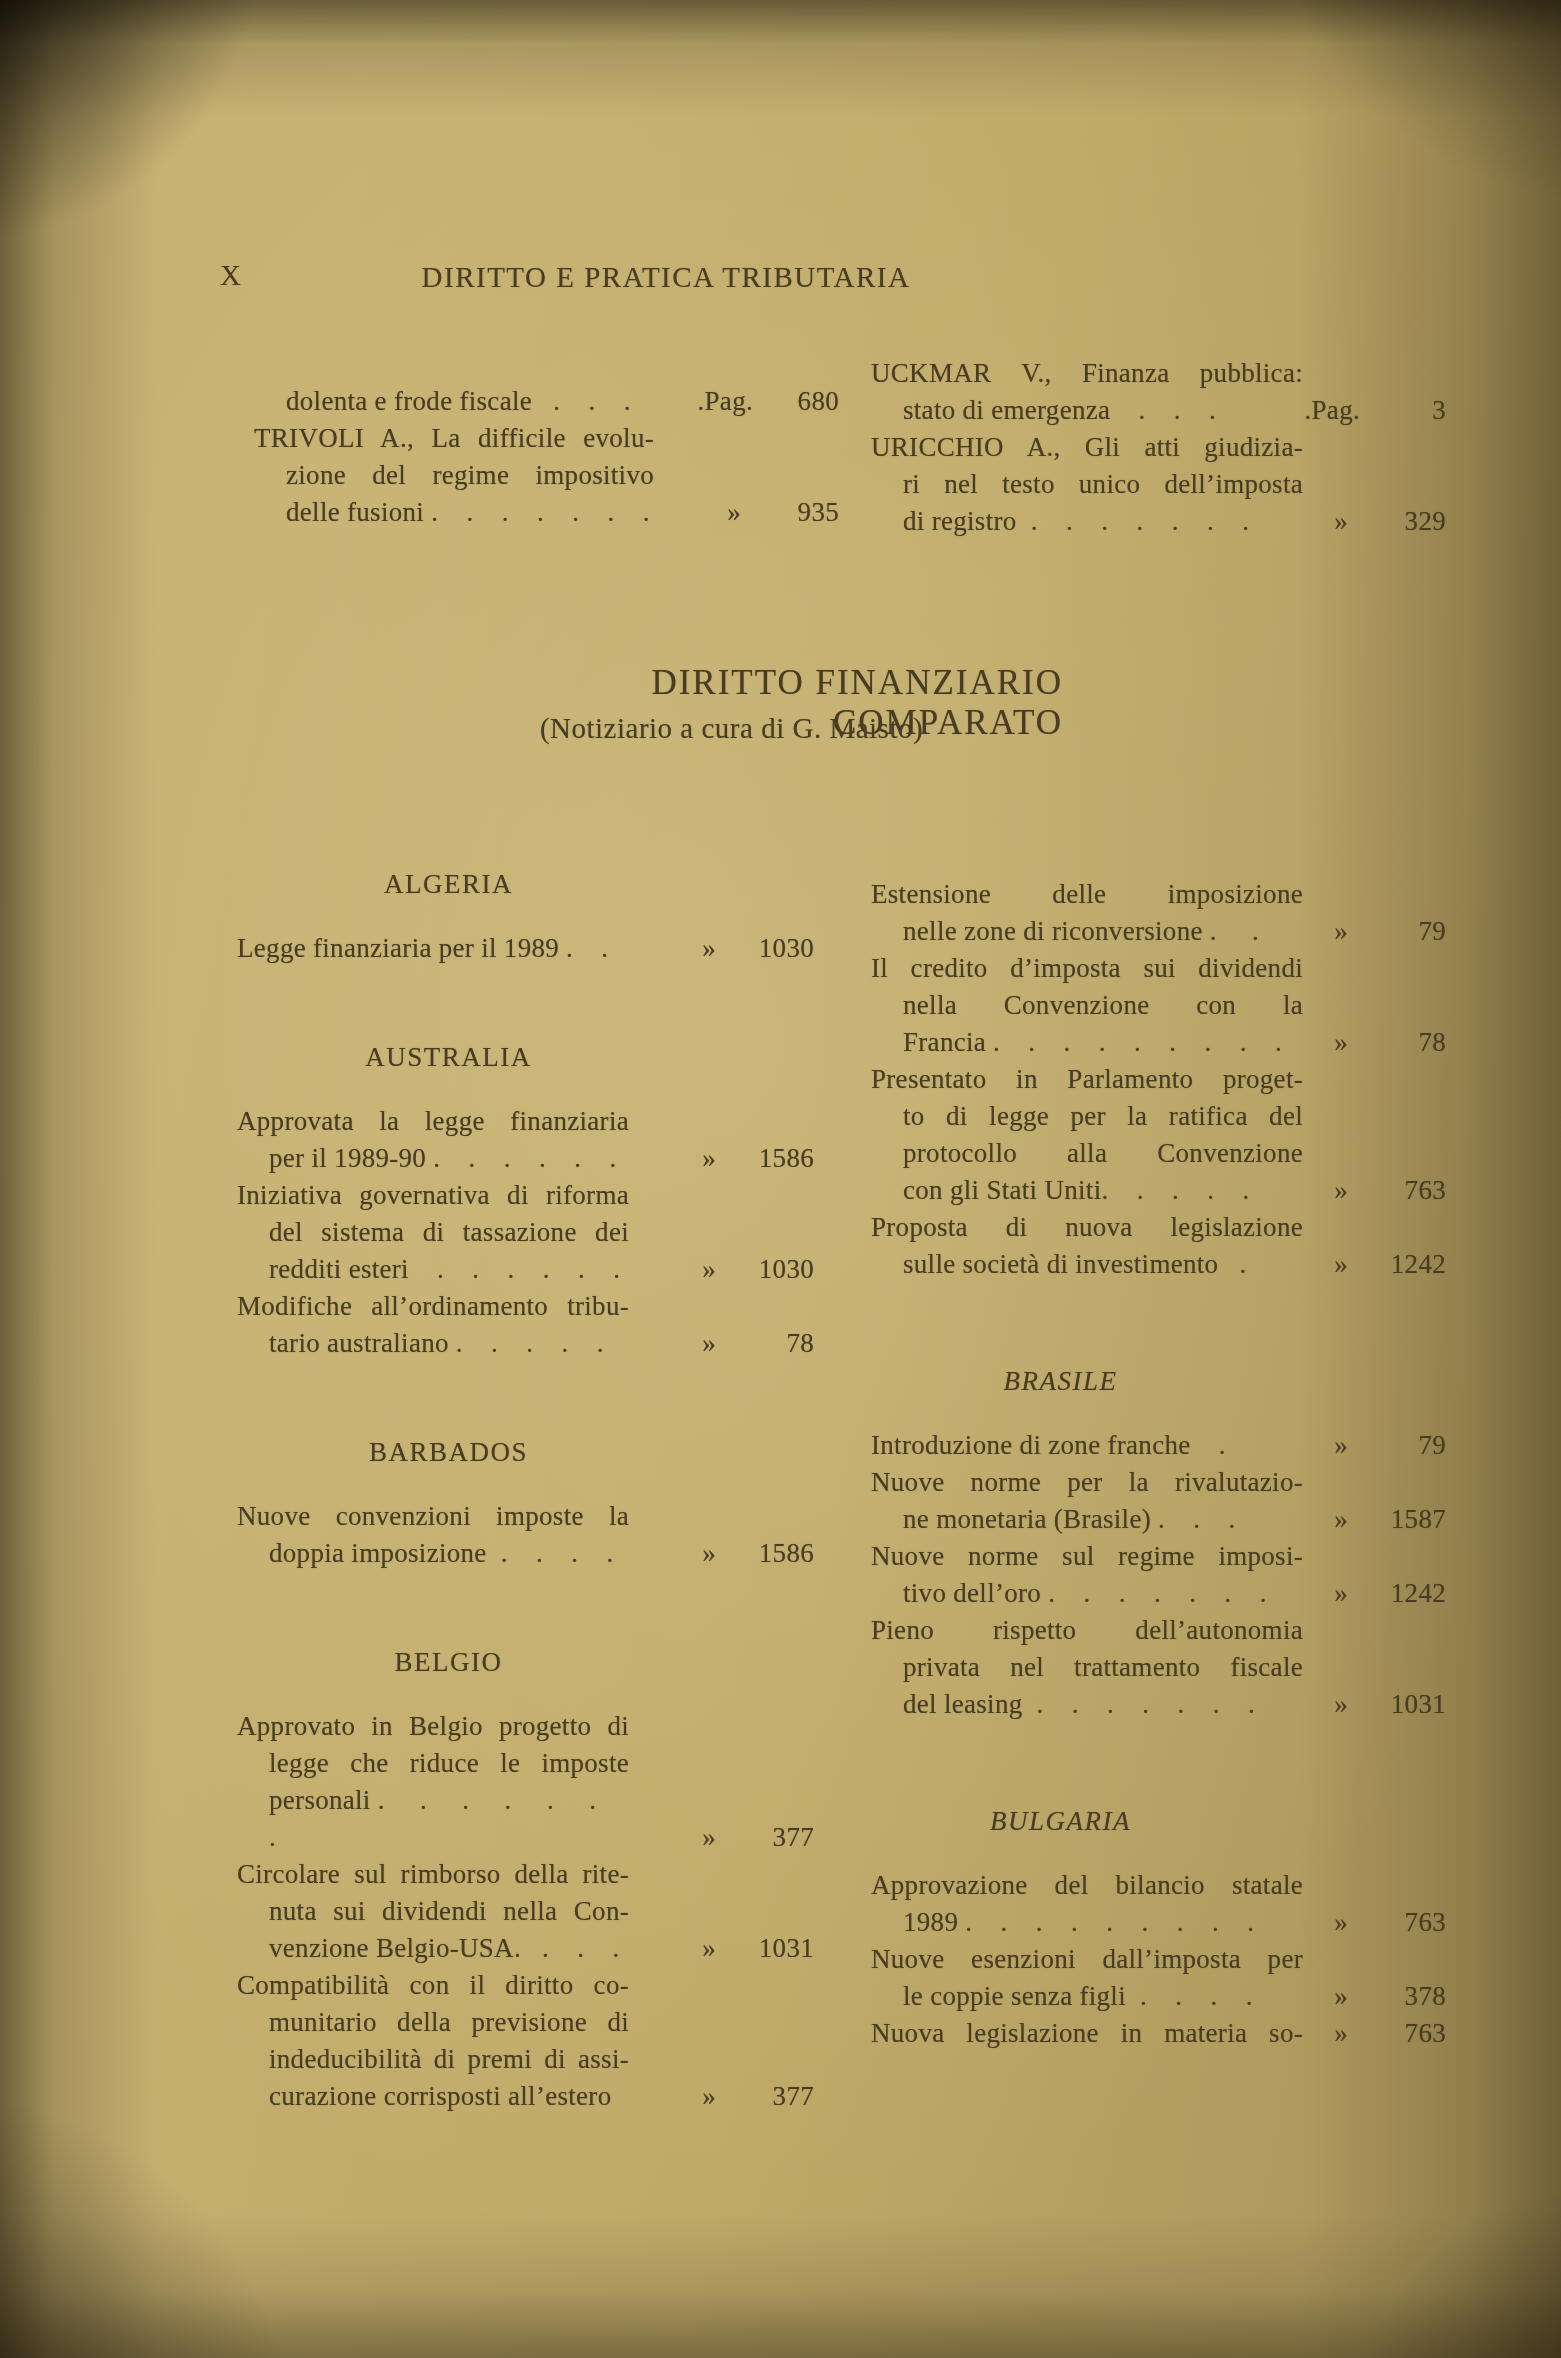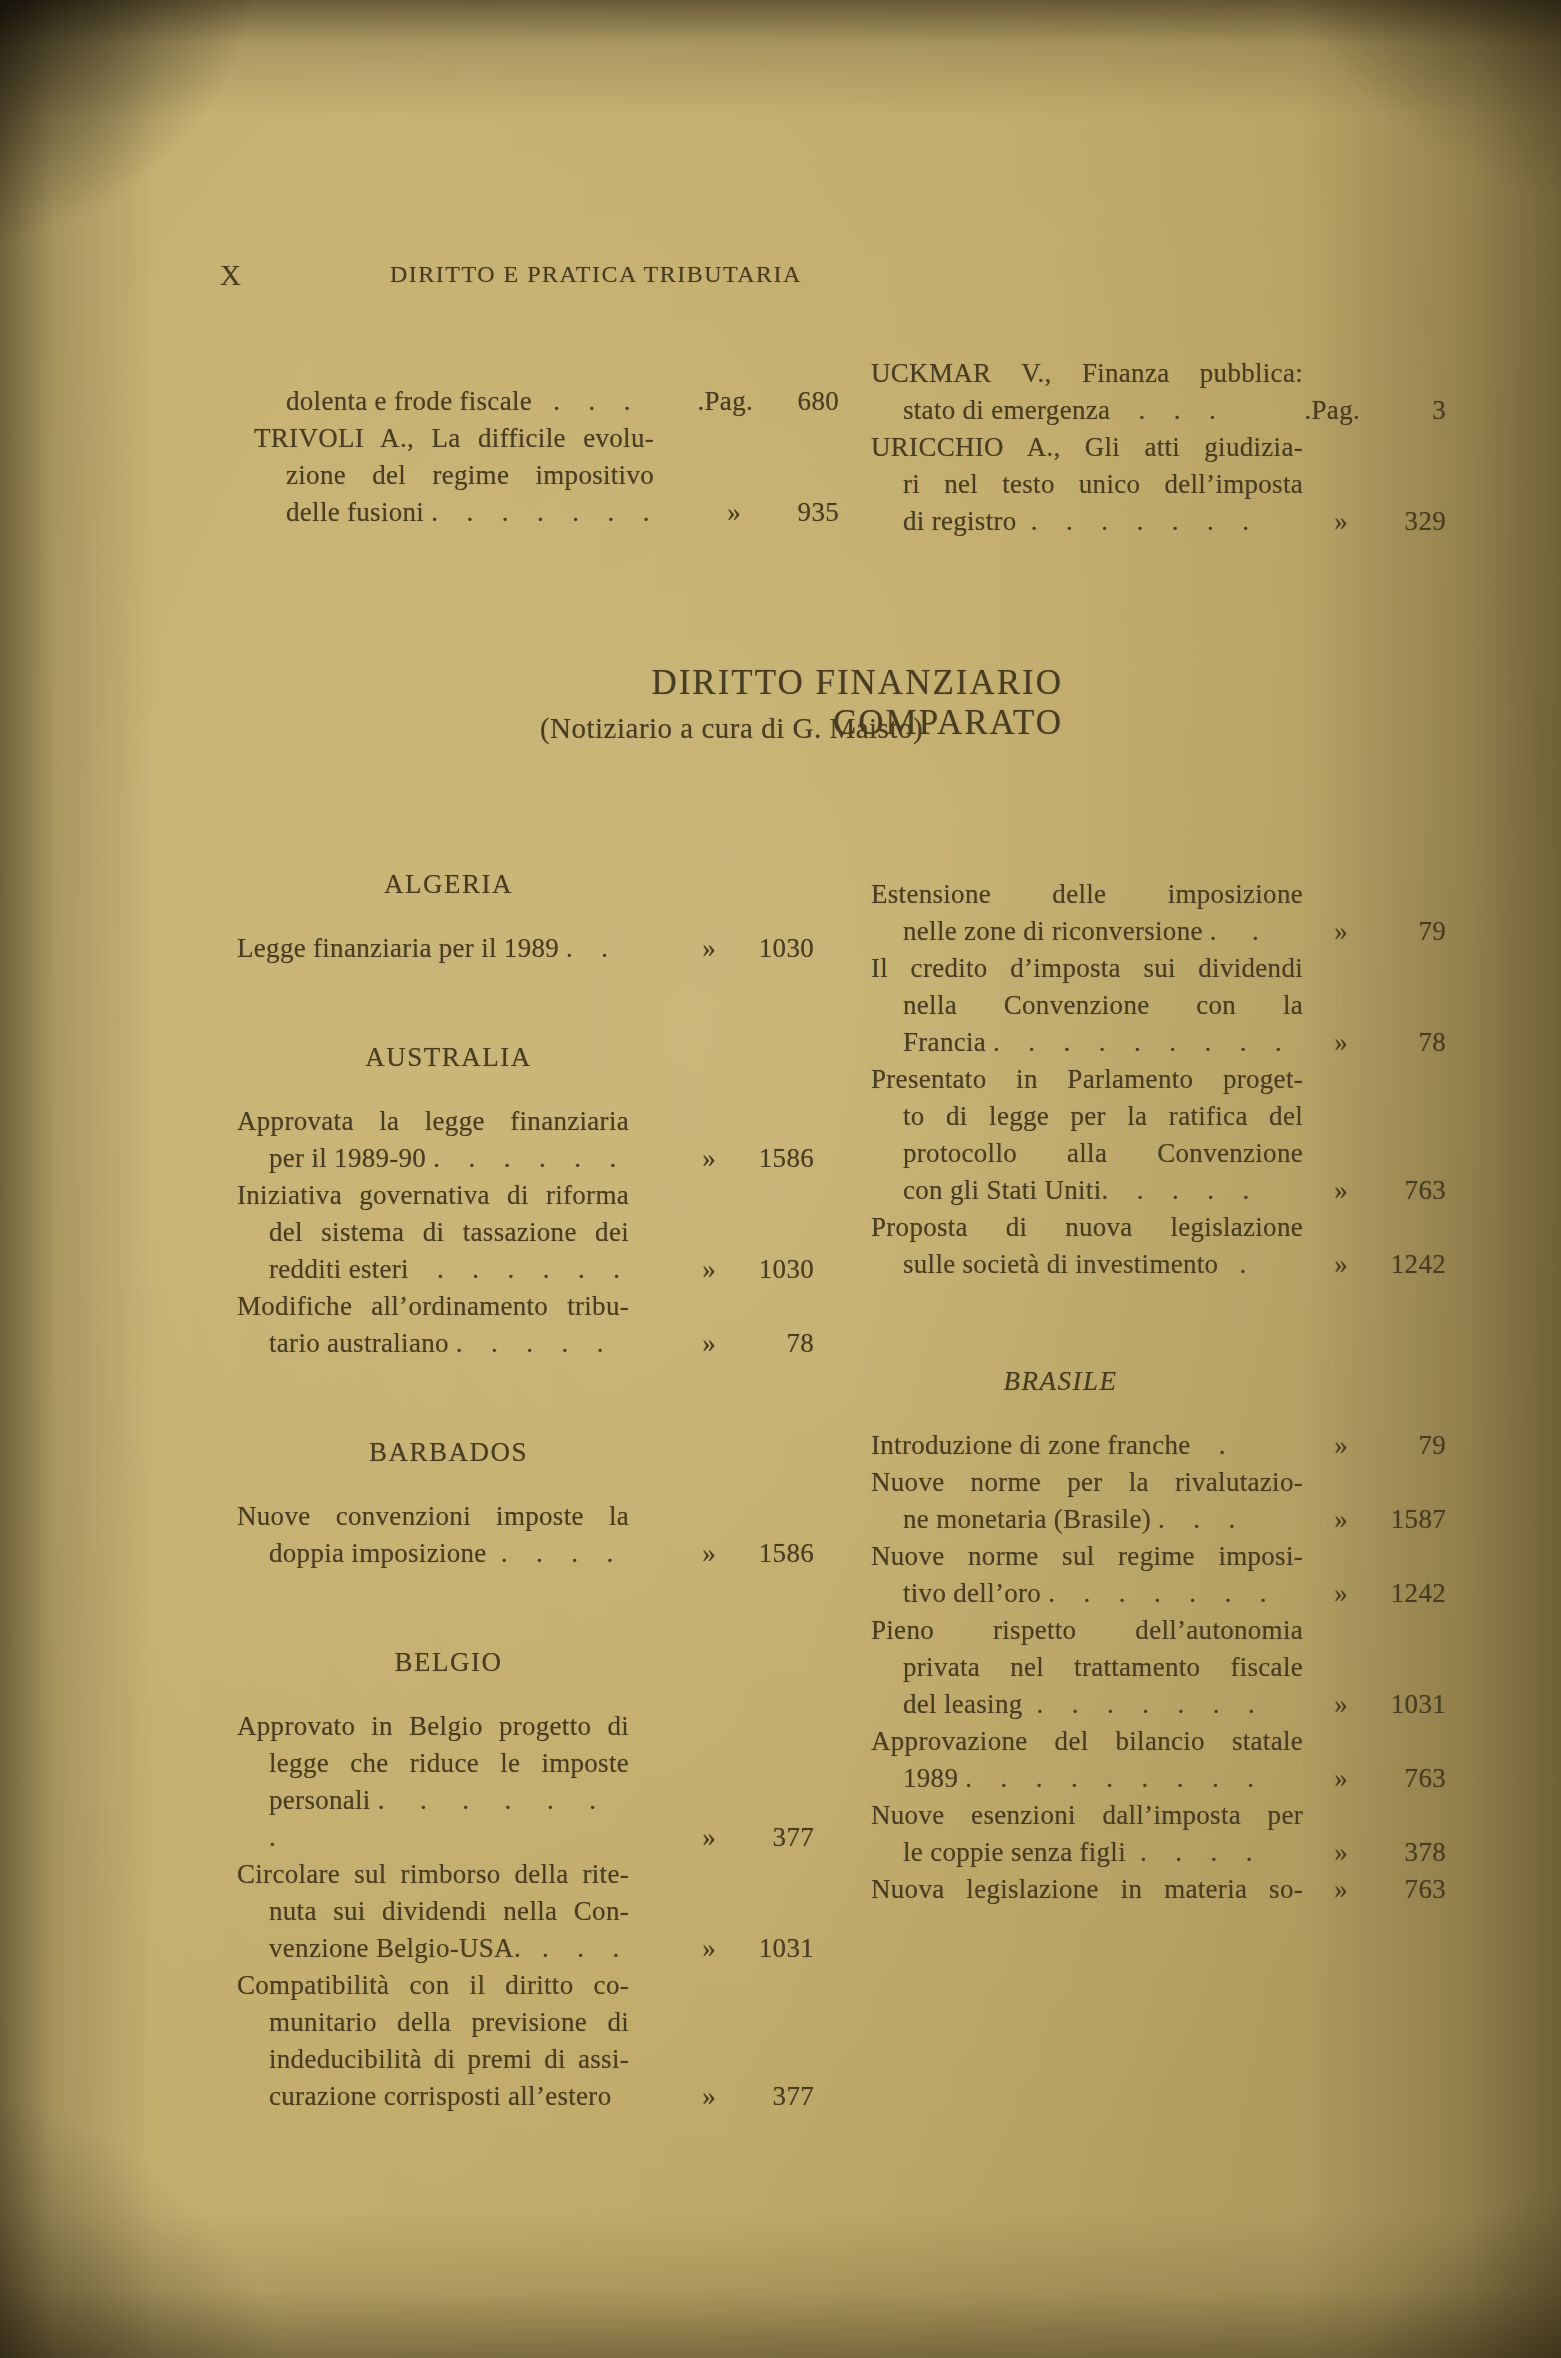--- a/index.html
+++ b/index.html
@@ -18,21 +18,21 @@
       linear-gradient(0deg, rgba(30,22,6,0.42) 0px, rgba(30,22,6,0.12) 68px, rgba(30,22,6,0) 146px),
       linear-gradient(90deg, rgba(25,18,5,0.50) 0px, rgba(25,18,5,0.18) 54px, rgba(25,18,5,0) 156px),
       linear-gradient(270deg, rgba(35,26,8,0.45) 0px, rgba(35,26,8,0.22) 93px, rgba(35,26,8,0) 263px),
       linear-gradient(100deg, rgba(255,240,190,0.10) 18%, rgba(255,240,190,0) 55%, rgba(40,30,10,0.10) 85%),
       radial-gradient(ellipse 878px 1268px at 46% 44%, rgba(255,246,205,0.16), rgba(255,246,205,0) 100%),
       var(--paper,#bfa968);
   }
   .photo *{text-shadow:0 0 1px rgba(60,48,22,0.45);}
   .abs{position:absolute;}
   .folio{font-size:29px;}
-  .running-title{font-size:24px;letter-spacing:1.5px;}
+  .running-title{font-size:29px;letter-spacing:1.5px;text-align:center;}
   .section-title{font-size:35px;letter-spacing:2px;text-align:right;}
   .section-subtitle{font-size:29px;text-align:center;letter-spacing:0.5px;}
 
   .col{font-size:27px;line-height:37px;letter-spacing:0.3px;}
   .col .line{text-align:justify;text-align-last:justify;}
   .col .line.cont{padding-left:32px;}
   .col .line.last{text-align:left;text-align-last:auto;white-space:pre-wrap;}
   .entry{position:relative;}
   .ref{position:absolute;bottom:0;right:98px;line-height:37px;}
   .ref.pagref{right:86px;}
@@ -195,20 +195,21 @@
         <span class="ref">»</span>
         <span class="pagenum">1242</span>
       </div>
       <div class="entry">
         <div class="line">Pieno rispetto dell’autonomia</div>
         <div class="line cont">privata nel trattamento fiscale</div>
         <div class="line cont last">del leasing  .    .    .    .    .    .    .</div>
         <span class="ref">»</span>
         <span class="pagenum">1031</span>
       </div>
+      <div class="country-header">BULGARIA</div>
       <div class="entry">
         <div class="line">Approvazione del bilancio statale</div>
         <div class="line cont last">1989 .    .    .    .    .    .    .    .    .</div>
         <span class="ref">»</span>
         <span class="pagenum">763</span>
       </div>
       <div class="entry">
         <div class="line">Nuove esenzioni dall’imposta per</div>
         <div class="line cont last">le coppie senza figli  .    .    .    .</div>
         <span class="ref">»</span>

